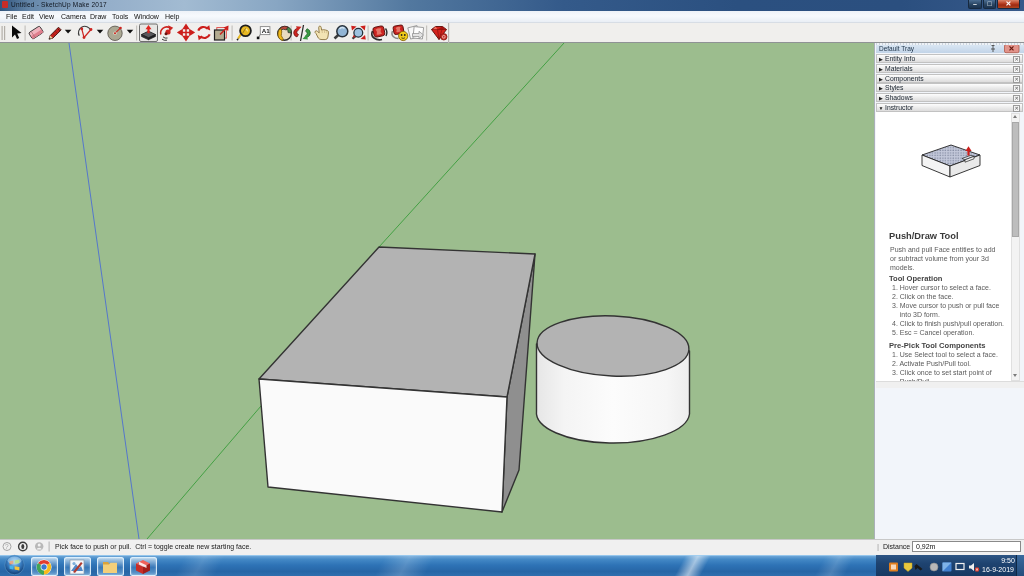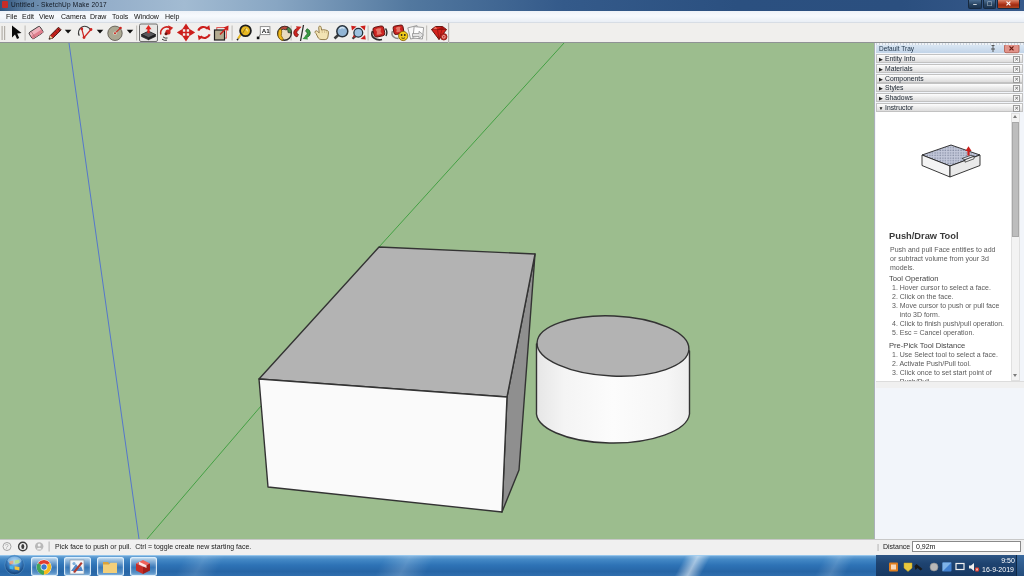--- a/index.html
+++ b/index.html
@@ -18,21 +18,21 @@
 #tray{left:874px;top:43px;width:150px;height:496px;background:#f2f5fa;border-left:1px solid #aab0b8}
 #trayhead{left:876px;top:44px;width:148px;height:9px;background:linear-gradient(180deg,#dce8f4,#c2d4e8);font-size:6.5px;color:#1c3146;padding-left:3px;line-height:9px}
 .sect{left:876px;width:147px;height:9px;background:linear-gradient(180deg,#fdfdfd,#e9e9e9 60%,#dddcdc);border:1px solid #c2c2c2;font-size:6.8px;color:#1a2430;line-height:8.5px}
 .sect .arr{display:inline-block;width:8px;text-align:center;font-size:5px;color:#222}
 .sect .xbx{position:absolute;right:2px;top:1px;width:7px;height:7px;border:1px solid #9a9a9a;background:#f4f4f4;font-size:5px;line-height:5px;text-align:center;color:#555}
 #instr{left:876px;top:112px;width:135px;height:269px;background:#fff;overflow:hidden}
 #iscroll{left:1011px;top:113px;width:9px;height:268px;background:#f3f3f3;border:1px solid #e0e0e0}
 #ihsentinel{left:876px;top:381px;width:148px;height:7px;background:#f0f0f0;border-top:1px solid #dcdcdc}
 #pptitle{left:889px;top:231px;font-size:9.3px;font-weight:bold;color:#3a3a3a}
 .itxt{font-size:7px;color:#5a5a5a;line-height:9px}
-.ihead{font-size:7.6px;font-weight:normal;color:#444}
+.ihead{font-size:7.6px;font-weight:bold;color:#444}
 #statusbar{left:0;top:539px;width:1024px;height:16px;background:#f0f0f0;border-top:1px solid #c8c8c8}
 #stattext{left:55px;top:542.5px;font-size:7px;color:#1a1a1a}
 #dist-lbl{left:883px;top:543px;font-size:7px;color:#1a1a1a}
 #dist-box{left:912px;top:541px;width:109px;height:11px;background:#fff;border:1px solid #8a8a8a;font-size:7px;color:#111;padding:1px 0 0 3px}
 #taskbar{left:0;top:555px;width:1024px;height:21px;background:linear-gradient(180deg,#79aedd 0%,#4489c6 20%,#2e73b6 48%,#2766a6 78%,#2f6eae 100%)}
 .streak{top:555px;height:21px;background:linear-gradient(90deg,rgba(255,255,255,0),rgba(255,255,255,.55),rgba(255,255,255,0));transform:skewX(-28deg)}
 #tasktray{left:876px;top:555px;width:148px;height:21px;background:linear-gradient(180deg,#2d5584 0%,#1e4370 40%,#173862 100%)}
 .taskbtn{top:556.5px;width:27px;height:19px;border:1px solid rgba(235,248,255,.85);border-radius:2.5px;background:linear-gradient(180deg,rgba(255,255,255,.6),rgba(255,255,255,.2) 40%,rgba(90,150,210,.25) 55%,rgba(170,215,250,.5));box-shadow:inset 0 0 2px rgba(255,255,255,.5)}
 .clock{color:#fff;font-size:7px;text-align:center;width:60px}
 </style></head>
@@ -285,21 +285,21 @@
 <div class="abs itxt" style="left:890px;top:245px;width:108px">Push and pull Face entities to add or subtract volume from your 3d models.</div>
 <div class="abs ihead" style="left:889px;top:274px">Tool Operation</div>
 <div class="abs itxt" style="left:892px;top:283px;width:122px">
 1. Hover cursor to select a face.<br>
 2. Click on the face.<br>
 3. Move cursor to push or pull face<br>
 &nbsp;&nbsp;&nbsp;&nbsp;into 3D form.<br>
 4. Click to finish push/pull operation.<br>
 5. Esc = Cancel operation.
 </div>
-<div class="abs ihead" style="left:889px;top:341px">Pre-Pick Tool Distance</div>
+<div class="abs ihead" style="left:889px;top:341px">Pre-Pick Tool Components</div>
 <div class="abs itxt" style="left:892px;top:350px;width:122px">
 1. Use Select tool to select a face.<br>
 2. Activate Push/Pull tool.<br>
 3. Click once to set start point of<br>
 &nbsp;&nbsp;&nbsp;&nbsp;Push/Pull...
 </div>
 <div class="abs" id="ihsentinel"></div>
 <div class="abs" id="statusbar"></div>
 <svg class="abs" style="left:0;top:540px" width="60" height="14" viewBox="0 0 60 14">
 <circle cx="7" cy="6.5" r="4" fill="none" stroke="#a5a5a5" stroke-width="1"></circle>

